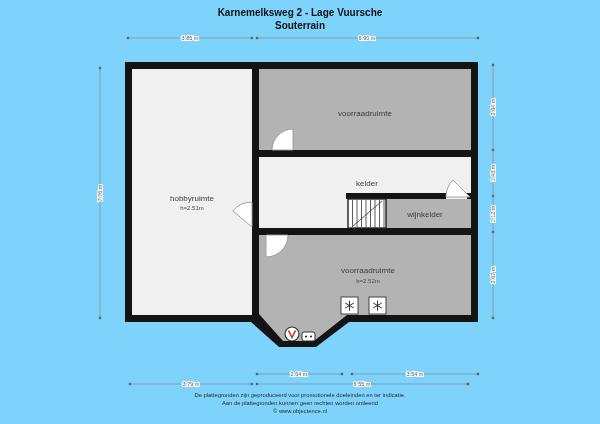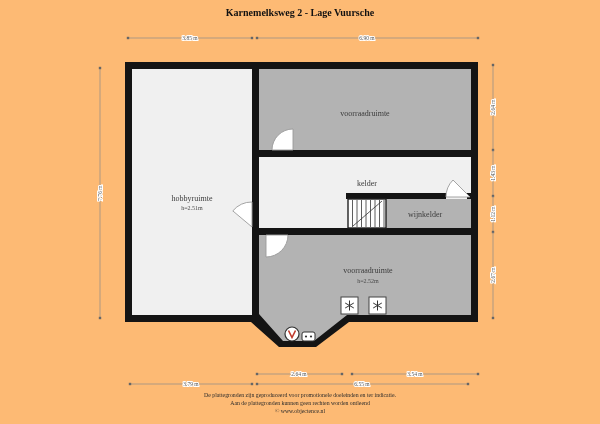--- a/index.html
+++ b/index.html
@@ -1,17 +1,17 @@
 <!DOCTYPE html>
 <html><head>
 <meta charset="utf-8">
 <style>
   html,body{margin:0;padding:0;background:#fff;}
-  .canvas{position:relative;width:600px;height:424px;background:#fdba74;overflow:hidden;
-          font-family:Liberation Serif, serif;}
+  .canvas{position:relative;width:600px;height:424px;background:#7dd3fc;overflow:hidden;
+          font-family:Liberation Sans, sans-serif;}
   .title{position:absolute;top:6px;left:0;width:600px;text-align:center;
          font-weight:bold;font-size:10px;line-height:1.3;color:#111;}
   .footer{position:absolute;top:392px;left:0;width:600px;text-align:center;
           font-size:5.8px;line-height:1.35;color:#2b2b2b;}
   svg{position:absolute;top:0;left:0;}
   .room{font-size:8px;fill:#3c3c3c;text-anchor:middle;}
   .roomh{font-size:6px;fill:#4a4a4a;text-anchor:middle;}
   .dim{font-size:5.5px;fill:#555;text-anchor:middle;
        paint-order:stroke;stroke:#ffffff;stroke-width:2px;}
   .dimline{stroke:#8a8a8a;stroke-width:0.7;}
@@ -19,20 +19,21 @@
   .wall{fill:#141414;}
   .door{fill:#ffffff;stroke:#9a9a9a;stroke-width:0.9;}
 </style>
 </head>
 <body>
 
 <div class="canvas">
 
   <div class="title">
     <div>Karnemelksweg 2 - Lage Vuursche</div>
+    <div>Souterrain</div>
   </div>
 
   <svg width="600" height="424" viewBox="0 0 600 424">
 
     <path class="wall" d="M125,62 H478 V322 H349 L316,347 H279 L251,322 H125 Z"></path>
 
     <rect x="132" y="69" width="120" height="246" fill="#f0f0f0"></rect>
     <rect x="259" y="69" width="212" height="81" fill="#b3b3b3"></rect>
     <rect x="259" y="157" width="212" height="71" fill="#f0f0f0"></rect>
     <path d="M259,235 H471 V315 H347 L314,341 H283 L259,314 Z" fill="#b3b3b3"></path>

